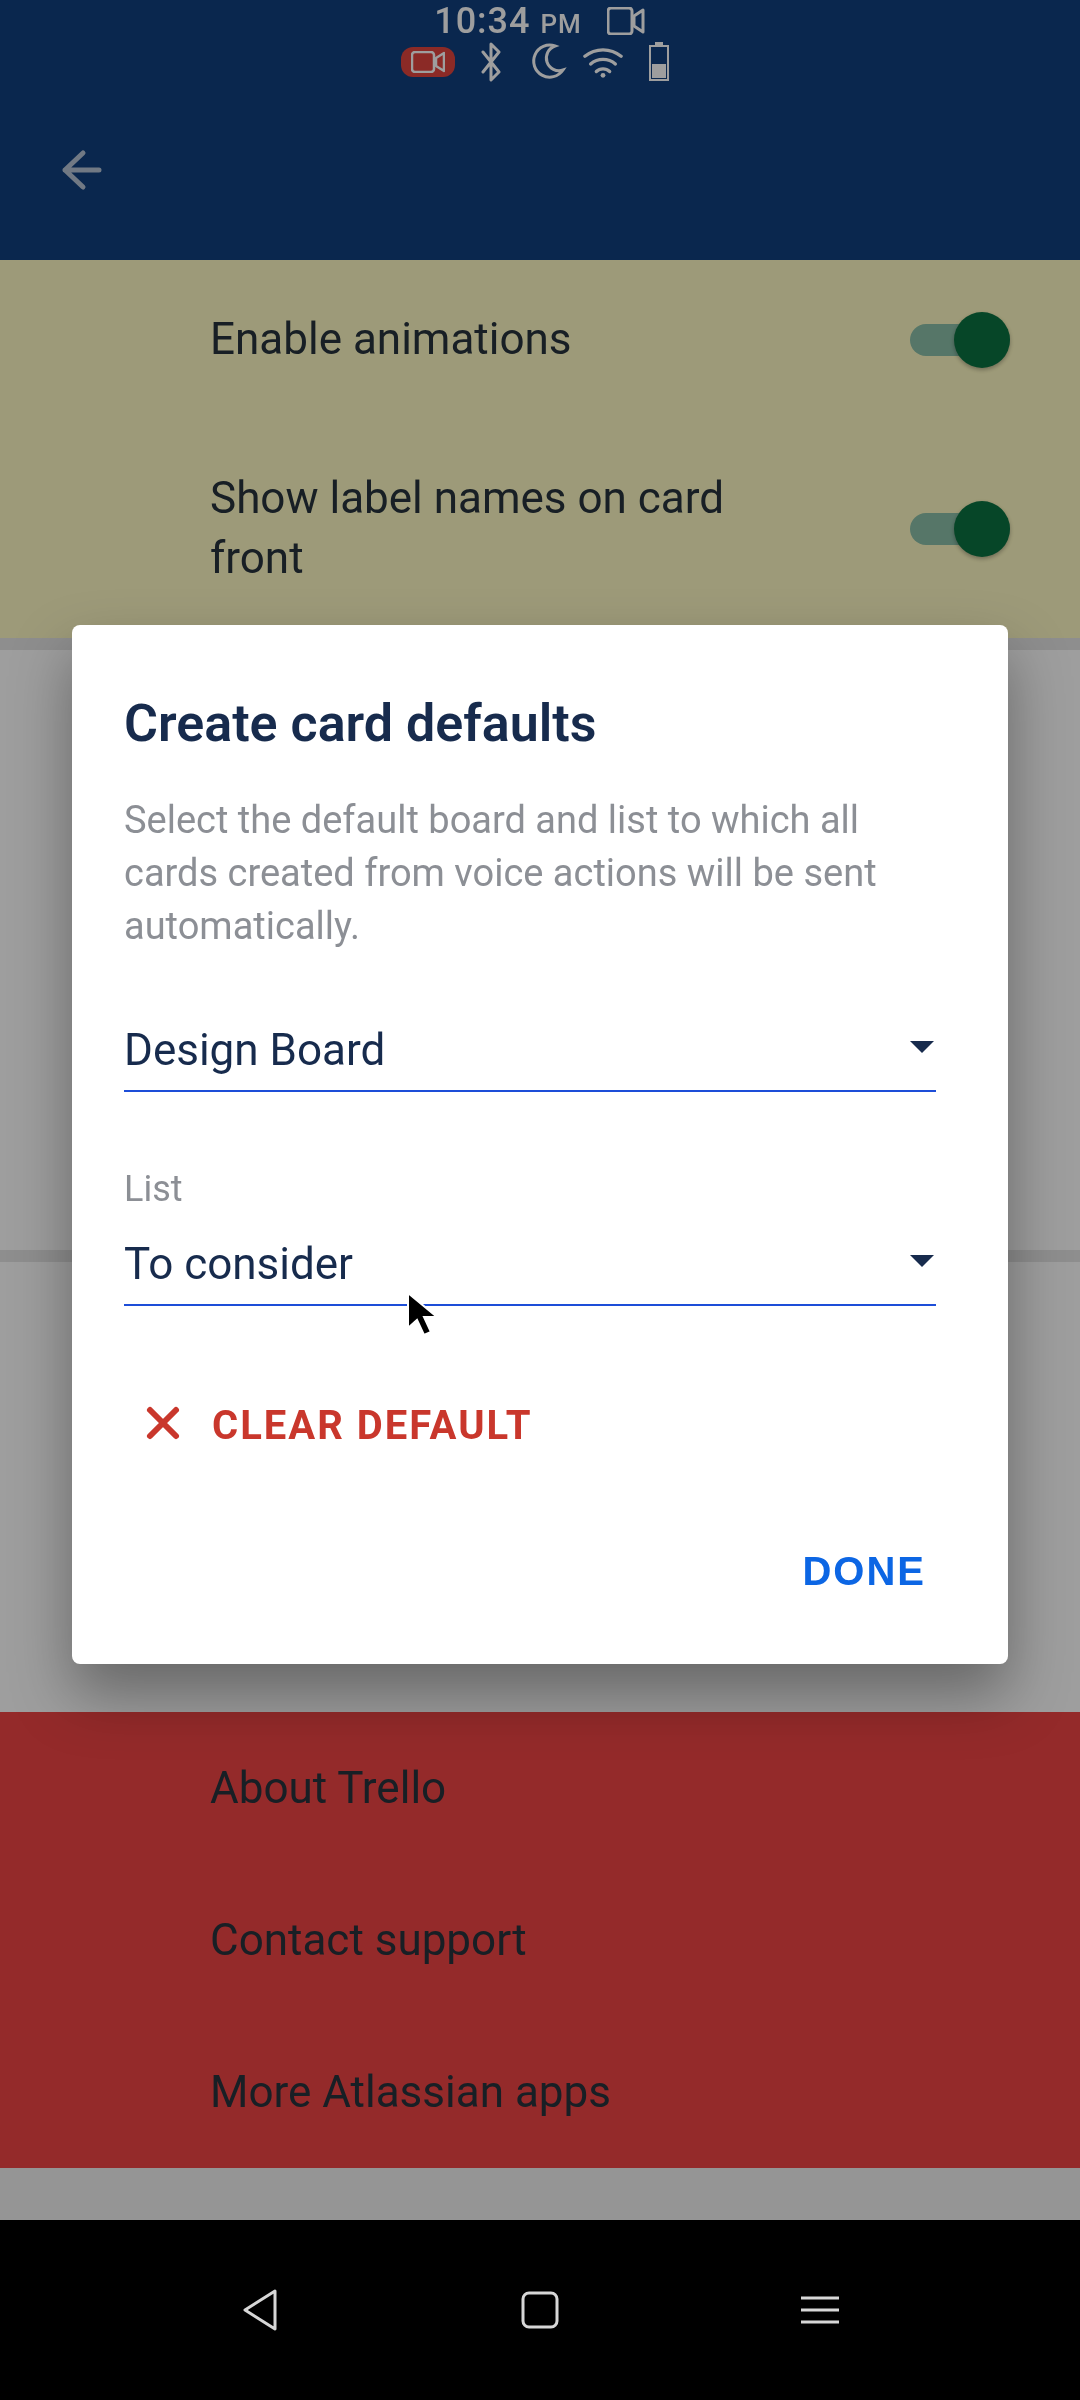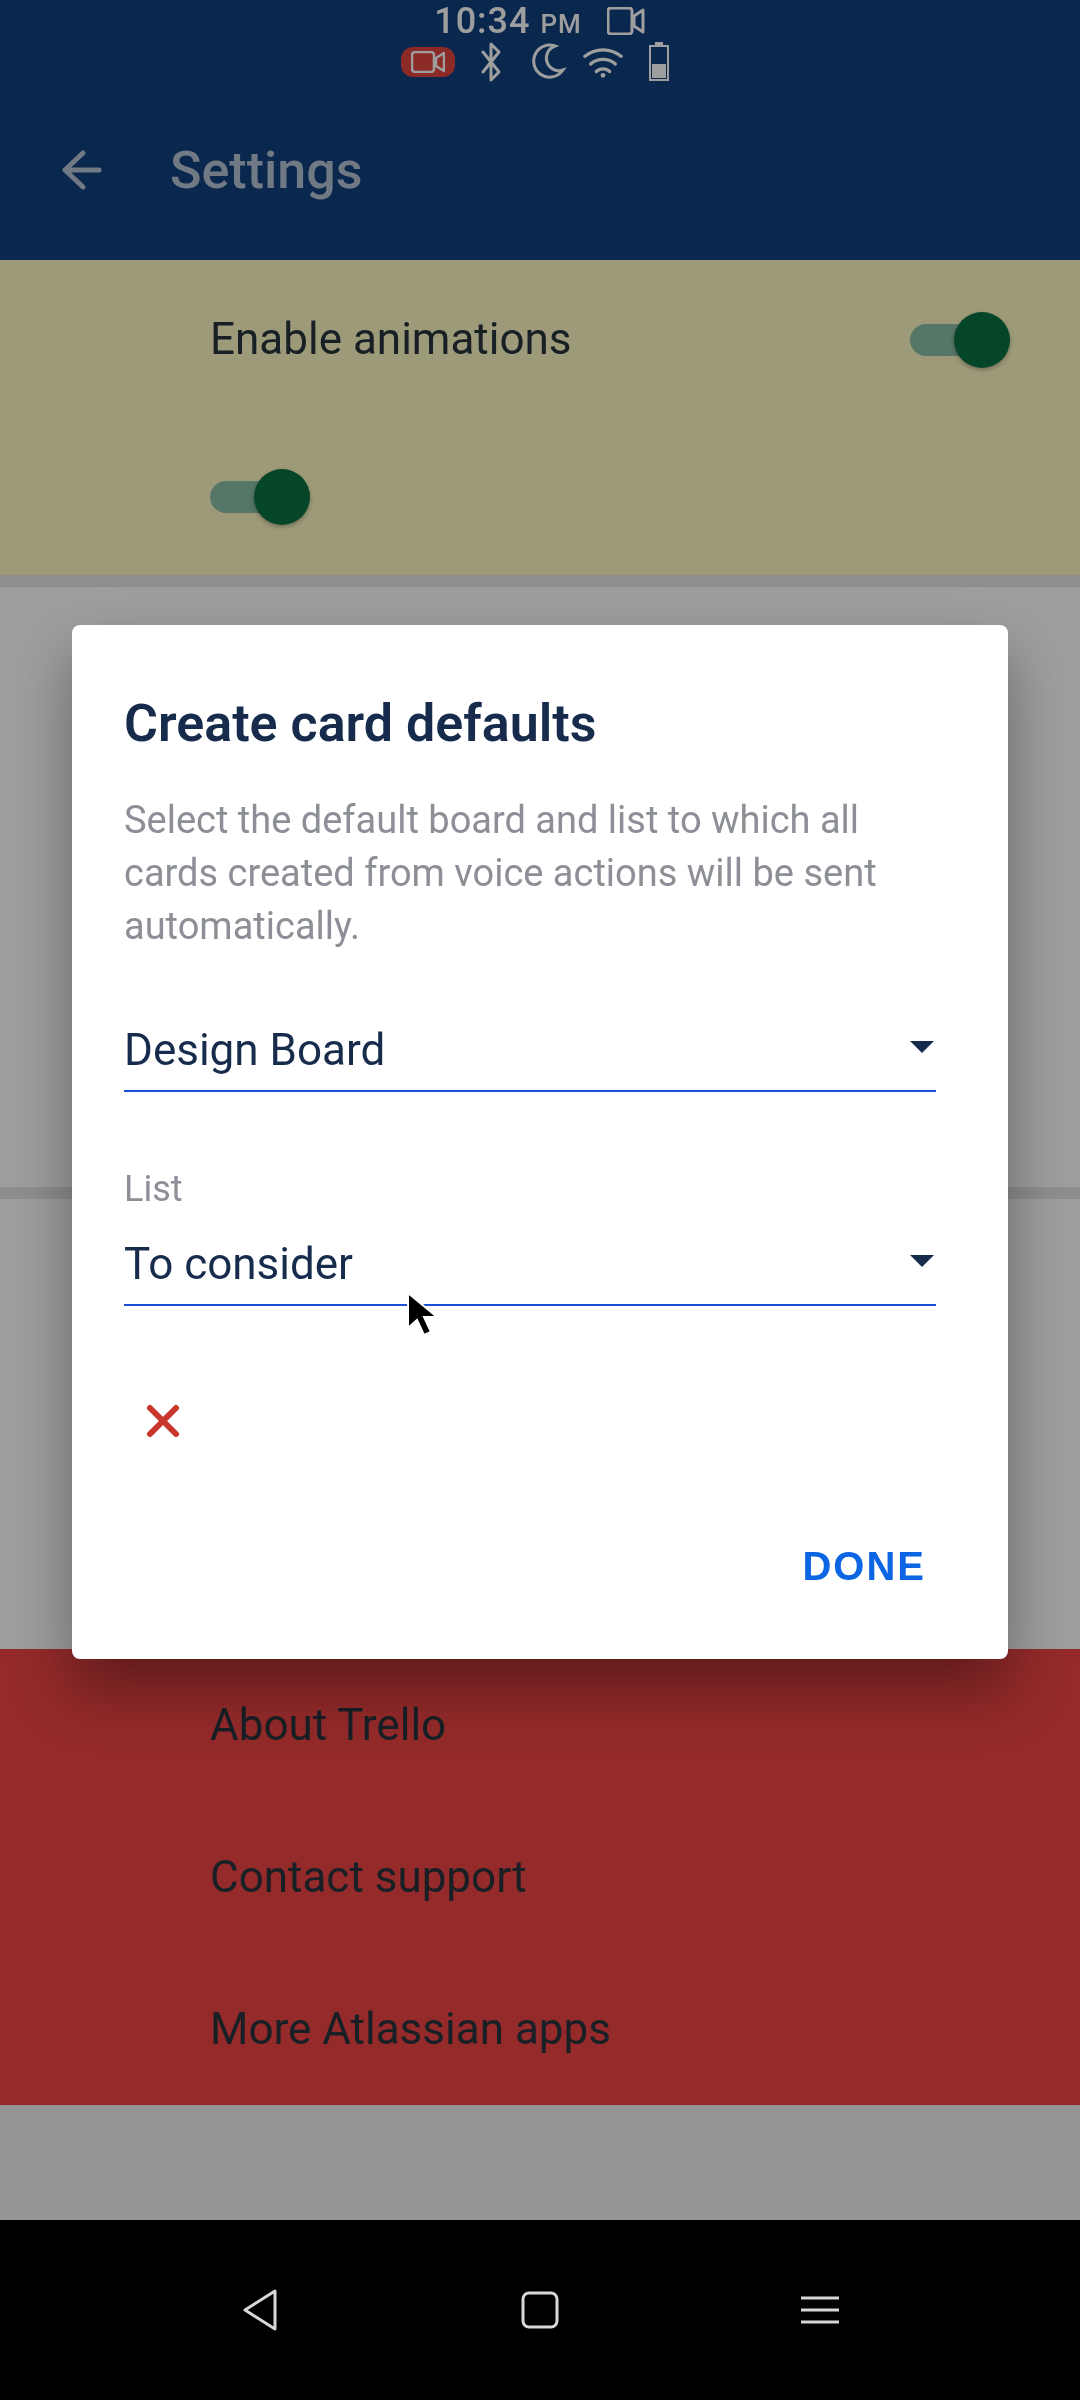--- a/index.html
+++ b/index.html
@@ -213,32 +213,32 @@
       </span>
     </div>
   </div>
 
   <div class="app-bar">
     <span class="back-arrow">
       <svg width="50" height="50" viewBox="0 0 50 50">
           <path d="M28 8 L10 25 L28 42 M10 25 H44" fill="none" stroke="#b7c4d6" stroke-width="5" stroke-linecap="round" stroke-linejoin="round"></path>
         </svg>
     </span>
-    <span class="title">Settings</span>
   </div>
 
   <div class="settings-list">
     <div class="setting-row">
       <span class="setting-label">Enable animations</span>
       <span class="toggle">
         <span class="toggle-track"></span>
         <span class="toggle-thumb"></span>
       </span>
     </div>
     <div class="setting-row">
+      <span class="setting-label">Show label names on card front</span>
       <span class="toggle">
         <span class="toggle-track"></span>
         <span class="toggle-thumb"></span>
       </span>
     </div>
   </div>
 
   <div class="section-gap"></div>
 
   <div style="height: 600px; background:#fff"></div>
@@ -275,20 +275,21 @@
           </svg>
       </span>
     </div>
 
     <div class="clear-row">
       <span class="clear-x">
         <svg width="38" height="38" viewBox="0 0 38 38">
             <path d="M6 6 L32 32 M32 6 L6 32" stroke="#c9372c" stroke-width="6" stroke-linecap="round"></path>
           </svg>
       </span>
+      <span class="clear-label">CLEAR DEFAULT</span>
     </div>
 
     <div class="dialog-actions">
       <button class="done-btn">DONE</button>
     </div>
   </div>
 
   <div class="cursor">
     <svg width="40" height="50" viewBox="0 0 40 50">
       <path d="M3 3 L3 38 L12 30 L19 45 L26 42 L19 27 L32 27 Z" fill="#000" stroke="#fff" stroke-width="2"></path>

